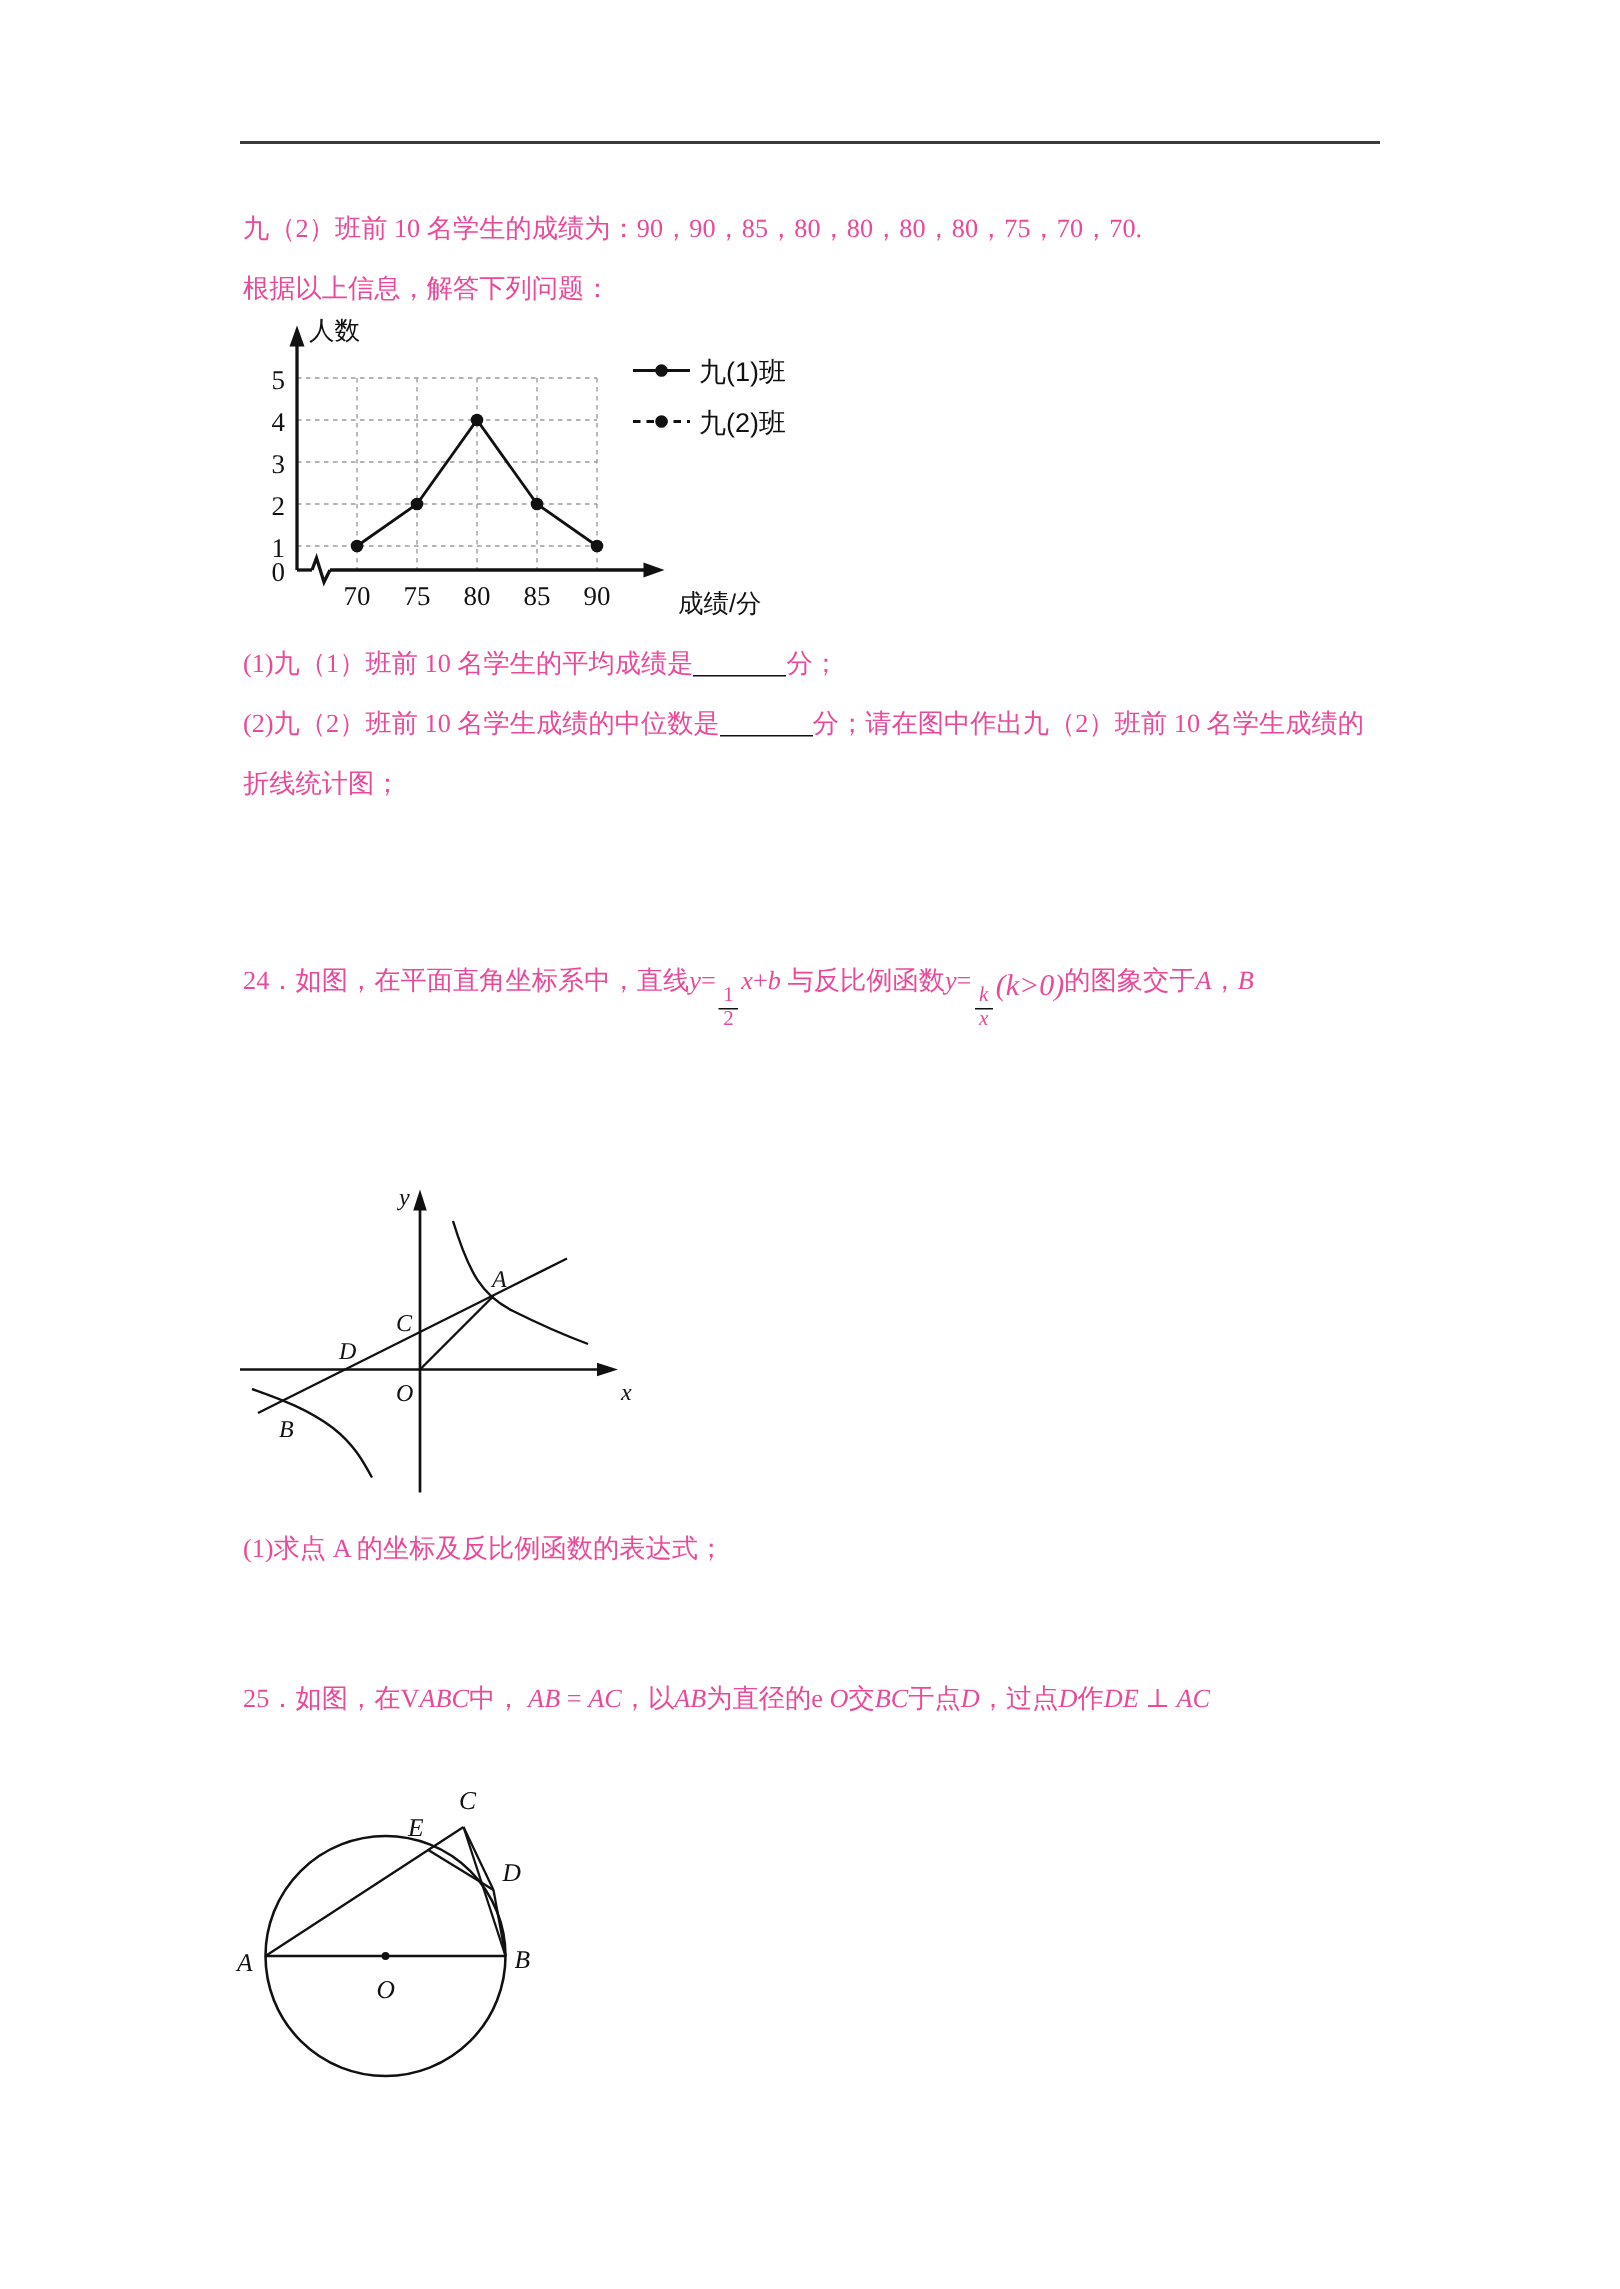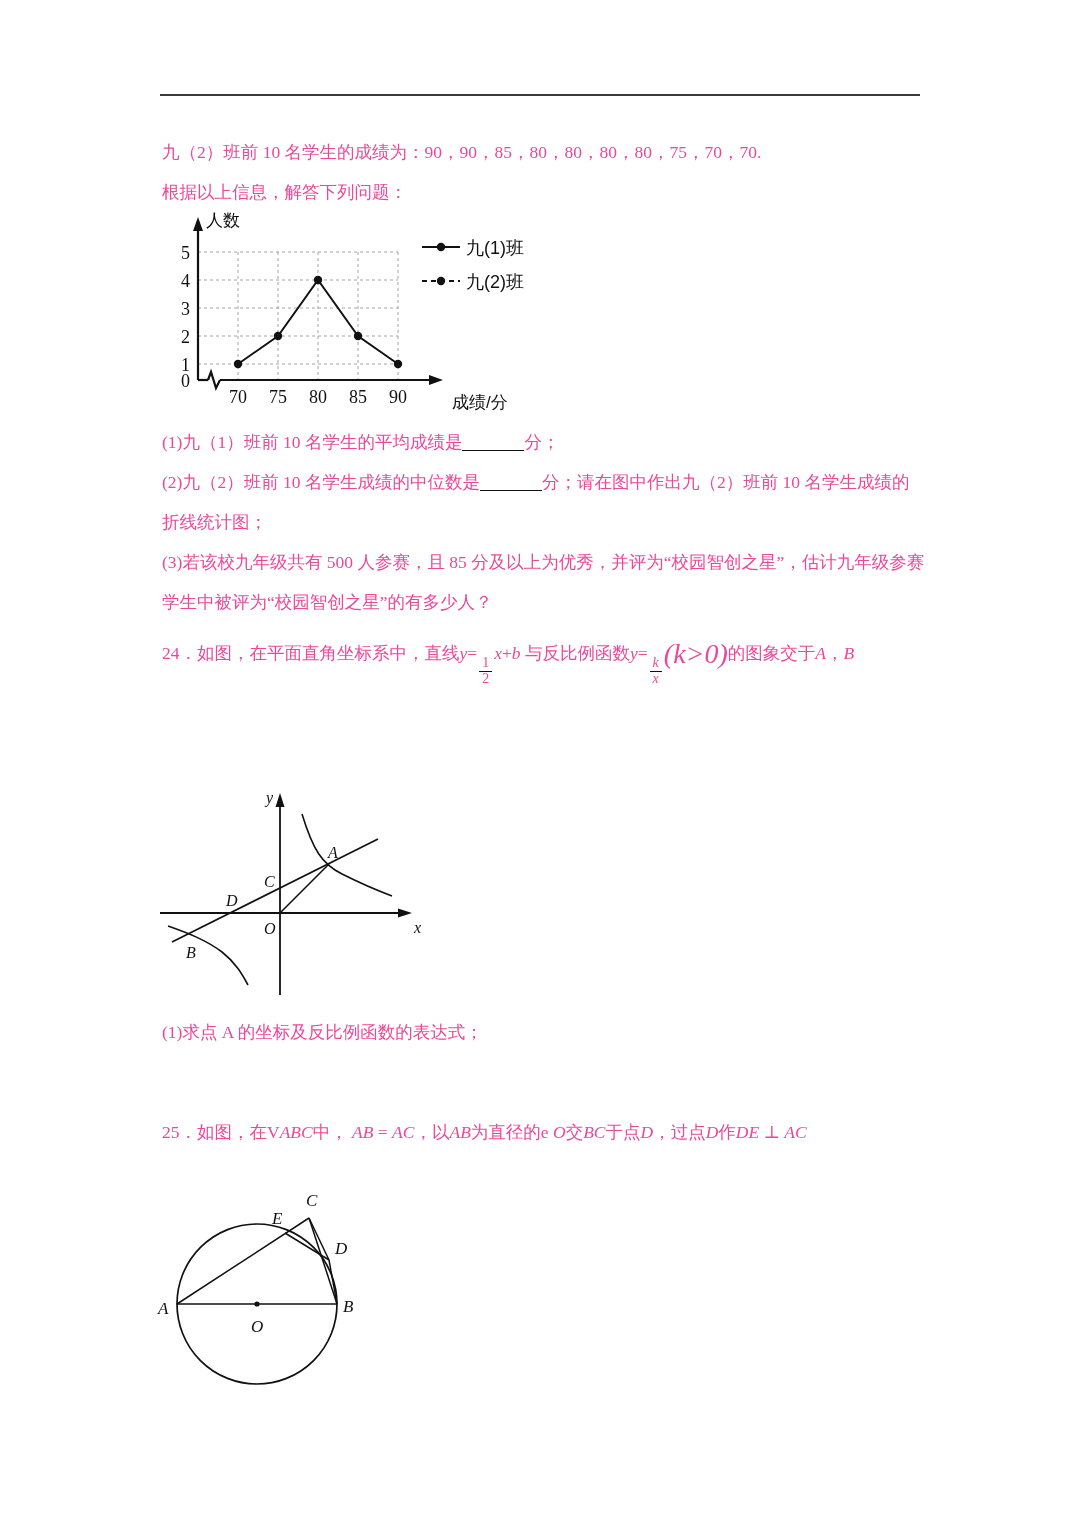--- a/index.html
+++ b/index.html
@@ -51,21 +51,21 @@
     vertical-align: -8px;
     text-align: center;
     font-size: 14px;
     line-height: 1.05;
     margin: 0 2px;
     font-style: italic;
   }
   .frac .n { border-bottom: 1.2px solid #111; padding: 0 3px; }
   .frac .d { padding: 0 3px; }
   .bigparen {
-    font-size: 28px;
+    font-size: 20px;
     vertical-align: -4px;
     font-family: "Liberation Serif", serif;
   }
   .sub {
     font-size: 11px;
     vertical-align: -4px;
     font-style: italic;
   }
 
   
@@ -194,23 +194,20 @@
   </div>
 
   <div class="para" style="top:422px;">
     <span>(1)九（1）班前 10 名学生的平均成绩是</span><span class="blank"></span><span>分；</span>
   </div>
 
   <div class="para" style="top:462px;">
     <span>(2)九（2）班前 10 名学生成绩的中位数是</span><span class="blank"></span><span>分；请在图中作出九（2）班前 10 名学生成绩的折线统计图；</span>
   </div>
 
-  <div class="para" style="top:542px;">
-    <span>(3)若该校九年级共有 500 人参赛，且 85 分及以上为优秀，并评为“校园智创之星”，估计九年级参赛学生中被评为“校园智创之星”的有多少人？</span>
-  </div>
 
   <div class="para" style="top:630px; line-height:46px;">
     <span>24．如图，在平面直角坐标系中，直线</span><span class="it">y</span><span>=</span><span class="frac">
         <span class="n" style="font-style:normal">1</span>
         <span class="d" style="font-style:normal">2</span>
       </span><span class="it">x</span><span>+</span><span class="it">b</span>
     <span>与反比例函数</span><span class="it">y</span><span>=</span><span class="frac">
         <span class="n">k</span>
         <span class="d">x</span>
       </span><span class="bigparen it">(k&gt;0)</span><span>的图象交于</span><span class="it">A</span><span>，</span><span class="it">B</span>

